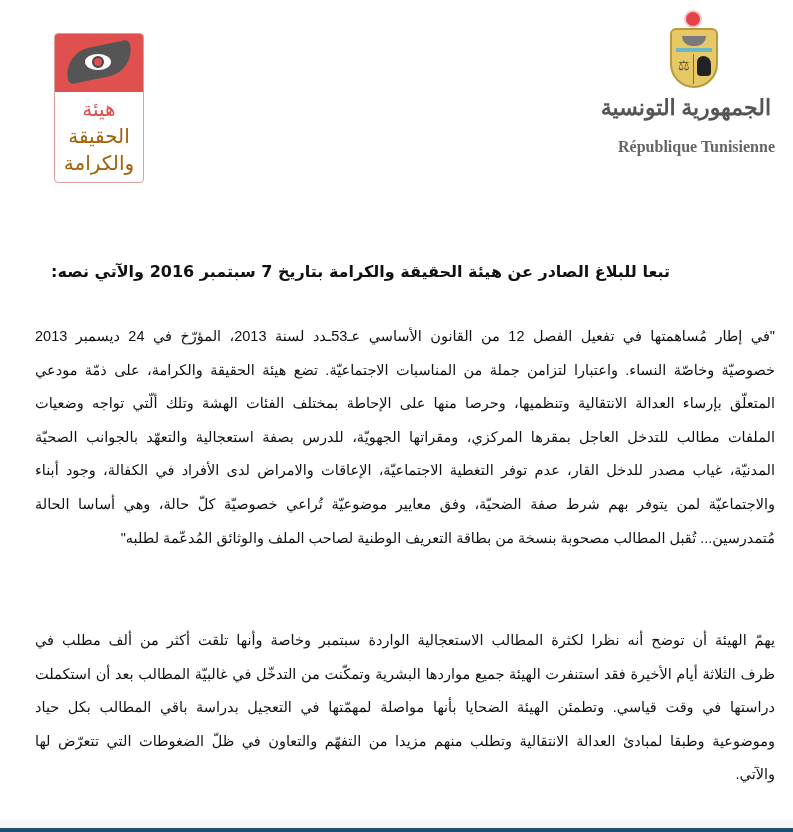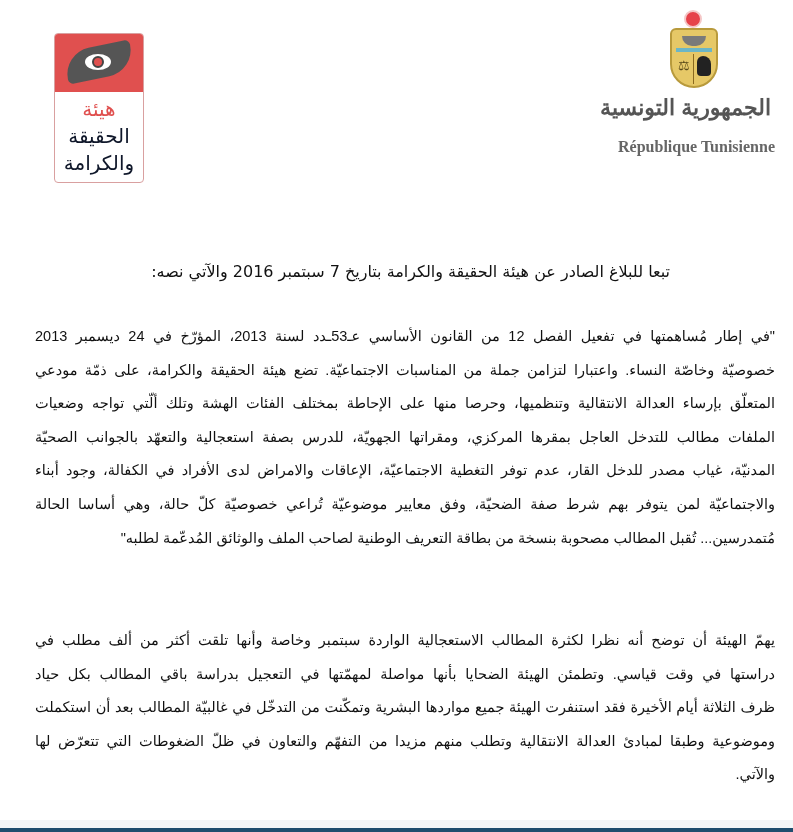--- a/index.html
+++ b/index.html
@@ -24,51 +24,51 @@
     }
     .logo-ivd .pupil {
       position: absolute; left: 37px; top: 22px; width: 12px; height: 12px;
       background: #e0504f; border-radius: 50%; border: 2px solid #444; box-sizing: border-box;
     }
     .logo-ivd .words {
       direction: rtl; text-align: center; padding-top: 4px; line-height: 27px;
       font-family: "DejaVu Sans", sans-serif; font-size: 20px;
     }
     .logo-ivd .w1 { color: #e0504f; }
-    .logo-ivd .w2, .logo-ivd .w3 { color: #0f172a; }
+    .logo-ivd .w2, .logo-ivd .w3 { color: #a16207; }
 
     .emblem {
       position: absolute; left: 668px; top: 10px; width: 52px; height: 80px;
     }
     .emblem .crescent {
       position: absolute; left: 16px; top: 0; width: 18px; height: 18px; border-radius: 50%;
       background: #e6424a; border: 2px solid #f4c7c7; box-sizing: border-box;
     }
     .emblem .shield {
       position: absolute; left: 2px; top: 18px; width: 48px; height: 60px;
       background: #e6c867; border: 2px solid #b89a3c; border-radius: 6px 6px 24px 24px; box-sizing: border-box;
     }
     .emblem .band { position: absolute; left: 4px; top: 18px; width: 36px; height: 4px; background: #6cb6c6; }
     .emblem .ship { position: absolute; left: 10px; top: 6px; width: 24px; height: 10px; background: #7a7a7a; border-radius: 0 0 12px 12px; }
     .emblem .divider { position: absolute; left: 21px; top: 24px; width: 1px; height: 30px; background: #8a6a1f; }
     .emblem .scale { position: absolute; left: 6px; top: 28px; font-size: 13px; color: #5a4a1a; }
     .emblem .lion { position: absolute; left: 25px; top: 26px; width: 14px; height: 20px; background: #222; border-radius: 6px 8px 4px 4px; }
 
     .rep-ar {
       position: absolute; right: 22px; top: 95px; direction: rtl;
-      font-family: Liberation Sans, sans-serif; font-size: 22px; font-weight: bold; color: #555;
+      font-family: Liberation Serif, serif; font-size: 22px; font-weight: bold; color: #555;
     }
     .rep-fr {
       position: absolute; right: 18px; top: 138px;
       font-family: "Liberation Serif", serif; font-size: 16px; font-weight: bold; color: #666; margin-left: 48px;
     }
 
     .headline {
       position: absolute; left: 120px; width: 550px; top: 262px; direction: rtl; text-align: right;
-      font-family: "DejaVu Sans", sans-serif; font-size: 16px; font-weight: normal; color: #111; white-space: nowrap;
+      font-family: "DejaVu Sans", sans-serif; font-size: 16px; font-weight: bold; color: #111; white-space: nowrap;
     }
 
     .para {
       position: absolute; left: 35px; width: 740px; direction: rtl; text-align: right;
       font-family: "Liberation Sans", sans-serif; font-size: 14.5px; color: #111;
     }
     .para .line { height: 33.6px; line-height: 33.6px; white-space: nowrap; text-align: justify; text-align-last: justify; }
     .para .line.last { text-align-last: right; }
     .p1 { top: 320px; }
     .p2 { top: 624px; }
@@ -117,20 +117,20 @@
   <div class="line">خصوصيّة وخاصّة النساء. واعتبارا لتزامن جملة من المناسبات الاجتماعيّة. تضع هيئة الحقيقة والكرامة، على ذمّة مودعي</div>
   <div class="line">المتعلّق بإرساء العدالة الانتقالية وتنظميها، وحرصا منها على الإحاطة بمختلف الفئات الهشة وتلك ألّتي تواجه وضعيات</div>
   <div class="line">الملفات مطالب للتدخل العاجل بمقرها المركزي، ومقراتها الجهويّة، للدرس بصفة استعجالية والتعهّد بالجوانب الصحيّة</div>
   <div class="line">المدنيّة، غياب مصدر للدخل القار، عدم توفر التغطية الاجتماعيّة، الإعاقات والامراض لدى الأفراد في الكفالة، وجود أبناء</div>
   <div class="line">والاجتماعيّة لمن يتوفر بهم شرط صفة الضحيّة، وفق معايير موضوعيّة تُراعي خصوصيّة كلّ حالة، وهي أساسا الحالة</div>
   <div class="line last">مُتمدرسين... تُقبل المطالب مصحوبة بنسخة من بطاقة التعريف الوطنية لصاحب الملف والوثائق المُدعّمة لطلبه"</div>
 </div>
 
 <div class="para p2">
   <div class="line">يهمّ الهيئة أن توضح أنه نظرا لكثرة المطالب الاستعجالية الواردة سبتمبر وخاصة وأنها تلقت أكثر من ألف مطلب في</div>
+  <div class="line">ظرف الثلاثة أيام الأخيرة فقد استنفرت الهيئة جميع مواردها البشرية وتمكّنت من التدخّل في غالبيّة المطالب بعد أن استكملت</div>
   <div class="line">دراستها في وقت قياسي. وتطمئن الهيئة الضحايا بأنها مواصلة لمهمّتها في التعجيل بدراسة باقي المطالب بكل حياد</div>
-  <div class="line">ظرف الثلاثة أيام الأخيرة فقد استنفرت الهيئة جميع مواردها البشرية وتمكّنت من التدخّل في غالبيّة المطالب بعد أن استكملت</div>
   <div class="line">وموضوعية وطبقا لمبادئ العدالة الانتقالية وتطلب منهم مزيدا من التفهّم والتعاون في ظلّ الضغوطات التي تتعرّض لها</div>
   <div class="line last">والآتي.</div>
 </div>
 
 <div class="bottom-fade"></div>
 <div class="bottom-bar"></div>
 
 </body></html>

